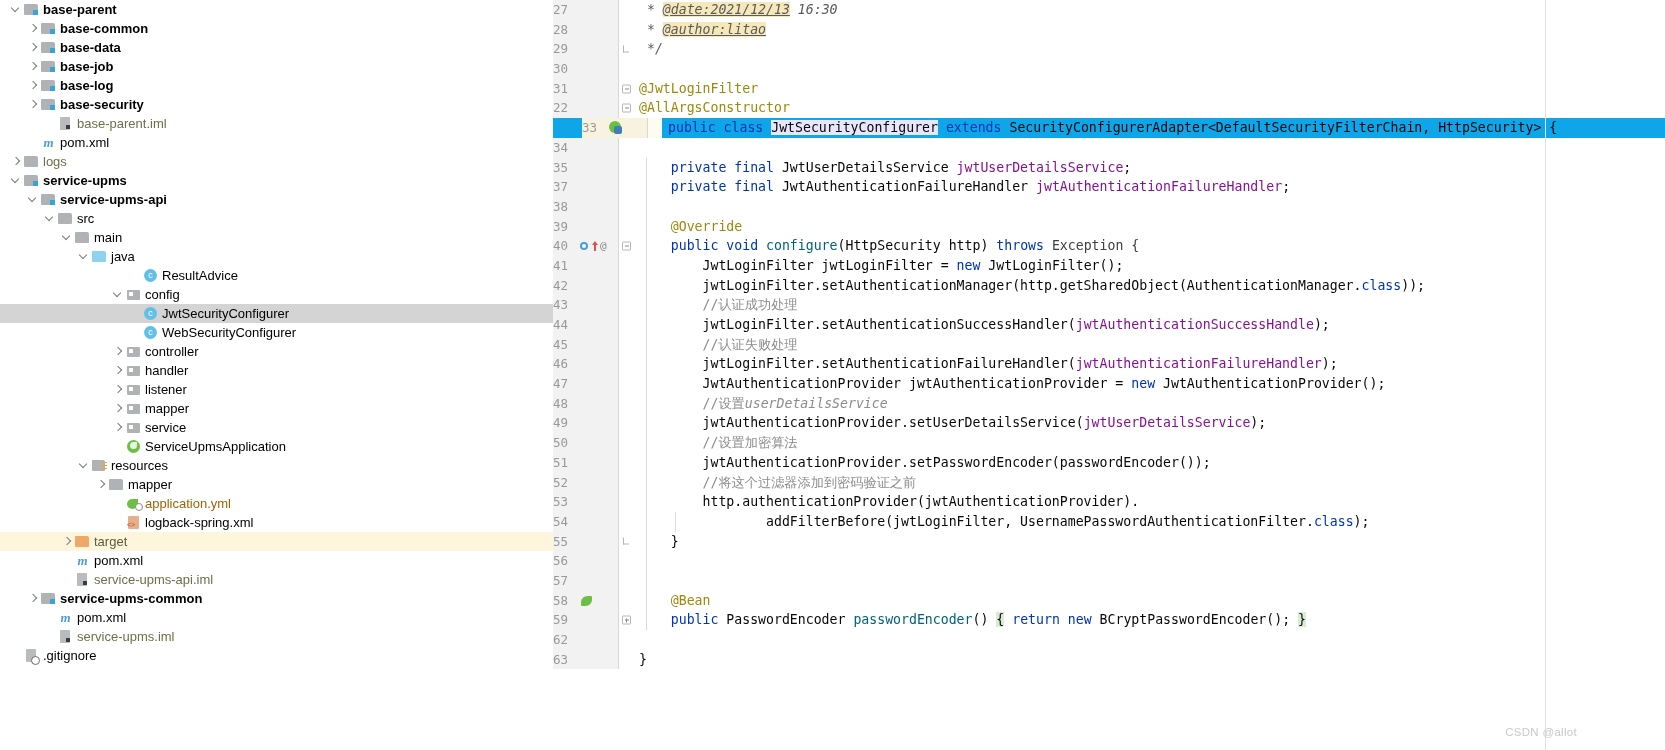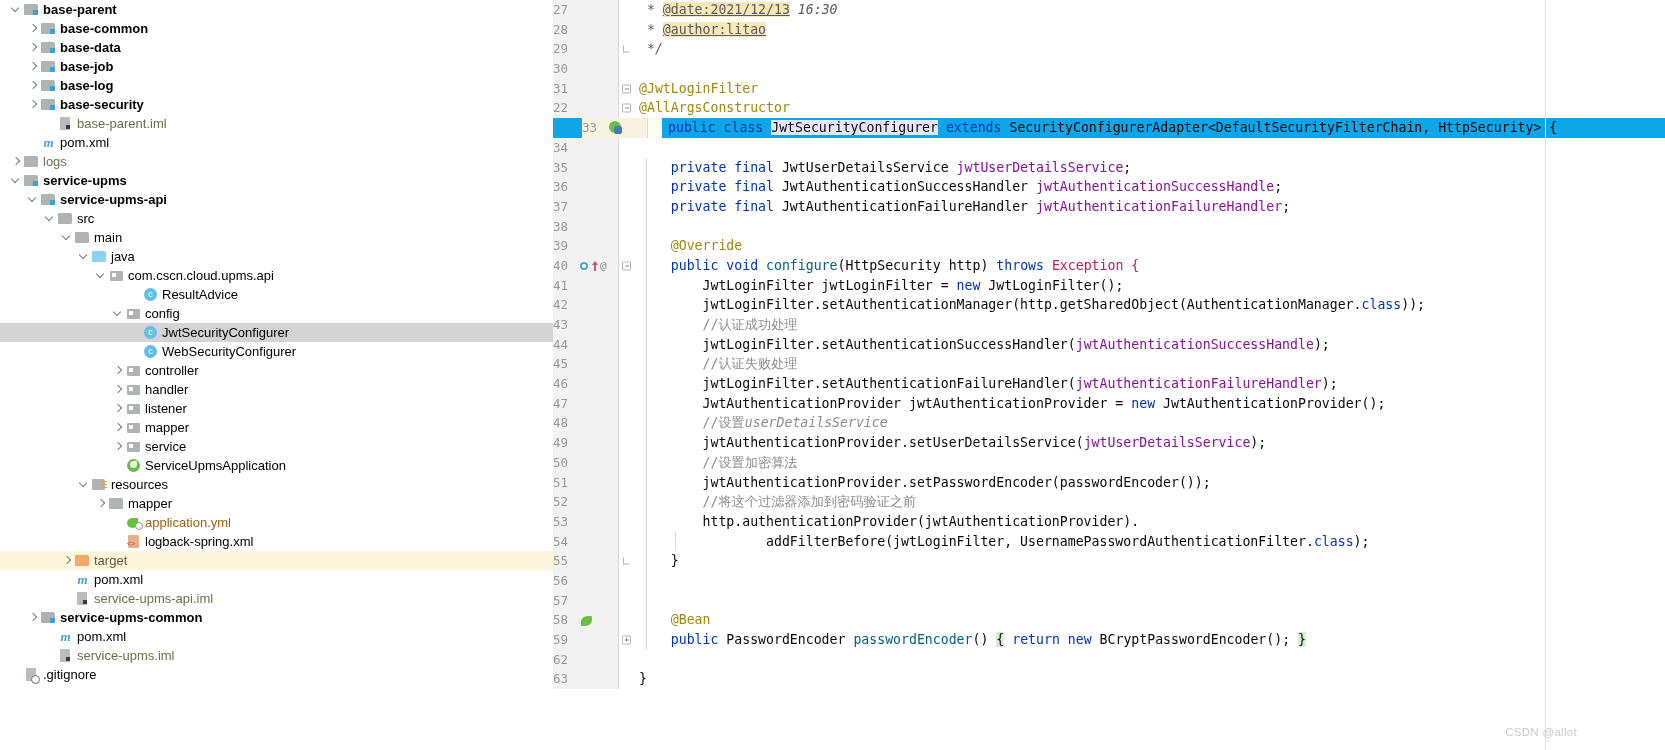--- a/index.html
+++ b/index.html
@@ -459,26 +459,26 @@
     background: #d9d9d9;
   }
   .ig1 { left: 13px; }
   .ig2 { left: 42px; }
 
   
   .kw       { color: #0033b3; }
   .anno     { color: #9e880d; }
   .cmt      { color: #8c8c8c; }
   .cmt-ital { color: #8c8c8c; font-style: italic; }
-  .jdoc-tag { color: #5a5a5a; text-decoration: underline; background: #f6e8b8; text-align: right; }
+  .jdoc-tag { color: #5a5a5a; font-style: italic; text-decoration: underline; background: #f6e8b8; text-align: right; }
   .jdoc-txt { color: #5a5a5a; font-style: italic; }
   .field    { color: #871094; }
   .method   { color: #00627a; }
   .type     { color: #080808; }
-  .dim      { color: #be185d; }
+  .dim      { color: #404040; }
   .cls-name { background: #e8e6fa; }
   .fold-brace { background: #d9ecd4; }
 
   
   #margin-guide {
     position: absolute;
     left: 992px;
     top: 0;
     width: 1px;
     height: 750px;
@@ -580,26 +580,20 @@
         <span style="flex: 0 0 auto; width: 61px; height: 19px;"></span>
         <span class="twisty expanded"></span>
         <span class="ticon icon-folder-grey"></span>
         <span class="tlabel ">main</span>
       </div>
       <div class="tree-row">
         <span style="flex: 0 0 auto; width: 78px; height: 19px;"></span>
         <span class="twisty expanded"></span>
         <span class="ticon icon-folder-blue"></span>
         <span class="tlabel ">java</span>
-      </div>
-      <div class="tree-row">
-        <span style="flex: 0 0 auto; width: 95px; height: 19px;"></span>
-        <span class="twisty expanded"></span>
-        <span class="ticon icon-package"></span>
-        <span class="tlabel ">com.cscn.cloud.upms.api</span>
       </div>
       <div class="tree-row">
         <span style="flex: 0 0 auto; width: 129px; height: 19px;"></span>
         <span class="twisty "></span>
         <span class="ticon icon-class"></span>
         <span class="tlabel ">ResultAdvice</span>
       </div>
       <div class="tree-row">
         <span style="flex: 0 0 auto; width: 112px; height: 19px;"></span>
         <span class="twisty expanded"></span>
@@ -727,21 +721,20 @@
     <div id="code-lines">
         <div class="code-line"><div class="gutter"><span class="lineno">27</span></div><div class="fold-col"></div><div class="code-text"><span class="jdoc-txt"> * </span><span class="jdoc-tag">@date:2021/12/13</span><span class="jdoc-txt"> 16:30</span></div></div>
         <div class="code-line"><div class="gutter"><span class="lineno">28</span></div><div class="fold-col"></div><div class="code-text"><span class="jdoc-txt"> * </span><span class="jdoc-tag">@author:litao</span></div></div>
         <div class="code-line"><div class="gutter"><span class="lineno">29</span></div><div class="fold-col"><span class="fold-marker end-brace"></span></div><div class="code-text"><span class="jdoc-txt"> */</span></div></div>
         <div class="code-line"><div class="gutter"><span class="lineno">30</span></div><div class="fold-col"></div><div class="code-text"></div></div>
         <div class="code-line"><div class="gutter"><span class="lineno">31</span></div><div class="fold-col"><span class="fold-marker minus"></span></div><div class="code-text"><span class="anno">@JwtLoginFilter</span></div></div>
         <div class="code-line"><div class="gutter"><span class="lineno">22</span></div><div class="fold-col"><span class="fold-marker minus"></span></div><div class="code-text"><span class="anno">@AllArgsConstructor</span></div></div>
         <div class="code-line caret-line"><div class="gutter"><span class="gutter-icons"><span class="gi-spring"></span></span><span class="lineno">33</span></div><div class="fold-col"></div><div class="code-text"><span class="kw">public </span><span class="kw">class </span><span class="cls-name">JwtSecurityConfigurer</span><span class="type"> </span><span class="kw">extends </span><span class="type">SecurityConfigurerAdapter&lt;DefaultSecurityFilterChain, HttpSecurity&gt; {</span></div></div>
         <div class="code-line"><div class="gutter"><span class="lineno">34</span></div><div class="fold-col"></div><div class="code-text"></div></div>
         <div class="code-line"><div class="gutter"><span class="lineno">35</span></div><div class="fold-col"></div><div class="code-text"><span class="indent-guide ig1"></span><span class="kw">    private final </span><span class="type">JwtUserDetailsService </span><span class="field">jwtUserDetailsService</span><span class="type">;</span></div></div>
-        <div class="code-line"><div class="gutter"><span class="lineno">36</span></div><div class="fold-col"></div><div class="code-text"><span class="indent-guide ig1"></span><span class="kw">    private final </span><span class="type">JwtAuthenticationSuccessHandler </span><span class="field">jwtAuthenticationSuccessHandle</span><span class="type">;</span></div></div>
         <div class="code-line"><div class="gutter"><span class="lineno">37</span></div><div class="fold-col"></div><div class="code-text"><span class="indent-guide ig1"></span><span class="kw">    private final </span><span class="type">JwtAuthenticationFailureHandler </span><span class="field">jwtAuthenticationFailureHandler</span><span class="type">;</span></div></div>
         <div class="code-line"><div class="gutter"><span class="lineno">38</span></div><div class="fold-col"></div><div class="code-text"><span class="indent-guide ig1"></span></div></div>
         <div class="code-line"><div class="gutter"><span class="lineno">39</span></div><div class="fold-col"></div><div class="code-text"><span class="indent-guide ig1"></span><span class="anno">    @Override</span></div></div>
         <div class="code-line"><div class="gutter"><span class="gutter-icons"><span class="gi-override"></span><span class="gi-arrow-up"></span><span class="gi-at">@</span></span><span class="lineno">40</span></div><div class="fold-col"><span class="fold-marker minus"></span></div><div class="code-text"><span class="indent-guide ig1"></span><span class="kw">    public void </span><span class="method">configure</span><span class="type">(HttpSecurity http) </span><span class="kw">throws </span><span class="dim">Exception {</span></div></div>
         <div class="code-line"><div class="gutter"><span class="lineno">41</span></div><div class="fold-col"></div><div class="code-text"><span class="indent-guide ig1"></span><span class="type">        JwtLoginFilter jwtLoginFilter = </span><span class="kw">new </span><span class="type">JwtLoginFilter();</span></div></div>
         <div class="code-line"><div class="gutter"><span class="lineno">42</span></div><div class="fold-col"></div><div class="code-text"><span class="indent-guide ig1"></span><span class="type">        jwtLoginFilter.setAuthenticationManager(http.getSharedObject(AuthenticationManager.</span><span class="kw">class</span><span class="type">));</span></div></div>
         <div class="code-line"><div class="gutter"><span class="lineno">43</span></div><div class="fold-col"></div><div class="code-text"><span class="indent-guide ig1"></span><span class="cmt">        //认证成功处理</span></div></div>
         <div class="code-line"><div class="gutter"><span class="lineno">44</span></div><div class="fold-col"></div><div class="code-text"><span class="indent-guide ig1"></span><span class="type">        jwtLoginFilter.setAuthenticationSuccessHandler(</span><span class="field">jwtAuthenticationSuccessHandle</span><span class="type">);</span></div></div>
         <div class="code-line"><div class="gutter"><span class="lineno">45</span></div><div class="fold-col"></div><div class="code-text"><span class="indent-guide ig1"></span><span class="cmt">        //认证失败处理</span></div></div>
         <div class="code-line"><div class="gutter"><span class="lineno">46</span></div><div class="fold-col"></div><div class="code-text"><span class="indent-guide ig1"></span><span class="type">        jwtLoginFilter.setAuthenticationFailureHandler(</span><span class="field">jwtAuthenticationFailureHandler</span><span class="type">);</span></div></div>

